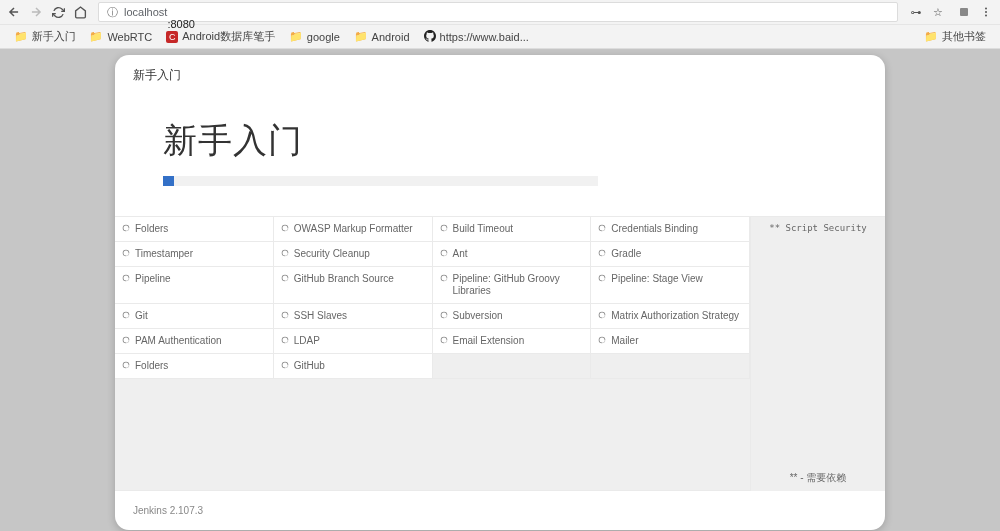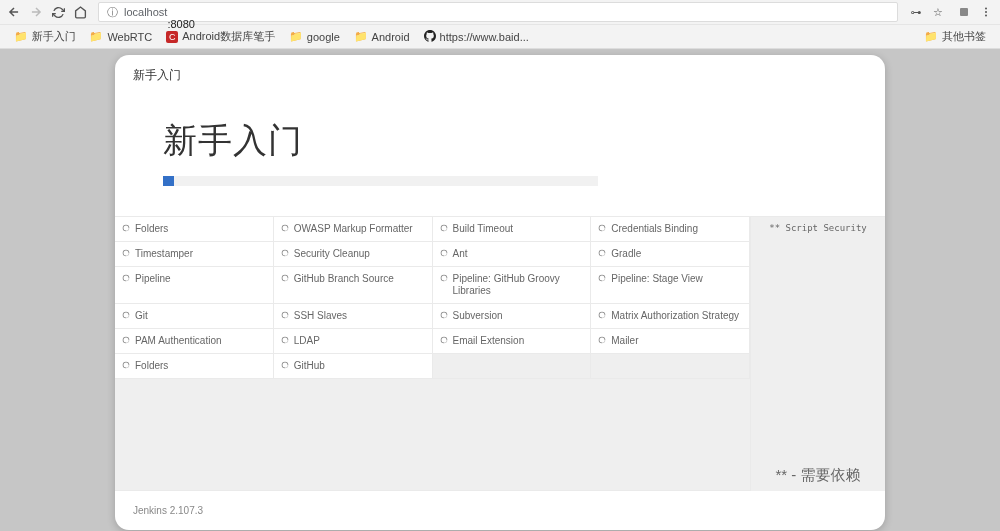--- a/index.html
+++ b/index.html
@@ -32,21 +32,21 @@
     .plugin-row { display: flex; }
     .plugin-cell { flex: 1; min-width: 0; border-right: 1px solid #eaeaea; border-bottom: 1px solid #eaeaea; padding: 6px 6px 6px 6px; display: flex; align-items: flex-start; gap: 4px; font-size: 10px; color: #666; background: #fff; min-height: 24px; }
     .plugin-cell.empty { background: #efefef; }
     .spinner { display: inline-block; width: 10px; height: 10px; min-width: 10px; }
     .spinner svg { width: 10px; height: 10px; }
     .plugin-name { line-height: 12px; }
     
     .side-panel { width: 135px; background: #efefef; border-left: 1px solid #eaeaea; display: flex; flex-direction: column; align-items: center; }
     .side-top { padding: 6px 8px; font-family: monospace; font-size: 9px; color: #666; }
     .side-fill { flex: 1; }
-    .side-bottom { padding: 6px 8px; font-size: 15px; color: #666; margin-top: 48px; }
+    .side-bottom { padding: 6px 8px; font-size: 10px; color: #666; margin-top: 48px; }
     
     .plugin-fill { height: 112px; background: #efefef; border-bottom: 1px solid #eaeaea; }
     
     .footer { padding: 14px 18px; font-size: 10px; color: #888; }
   </style>
 </head>
 <body>
 
 <div class="chrome-bar">
   <div class="toolbar-row">

